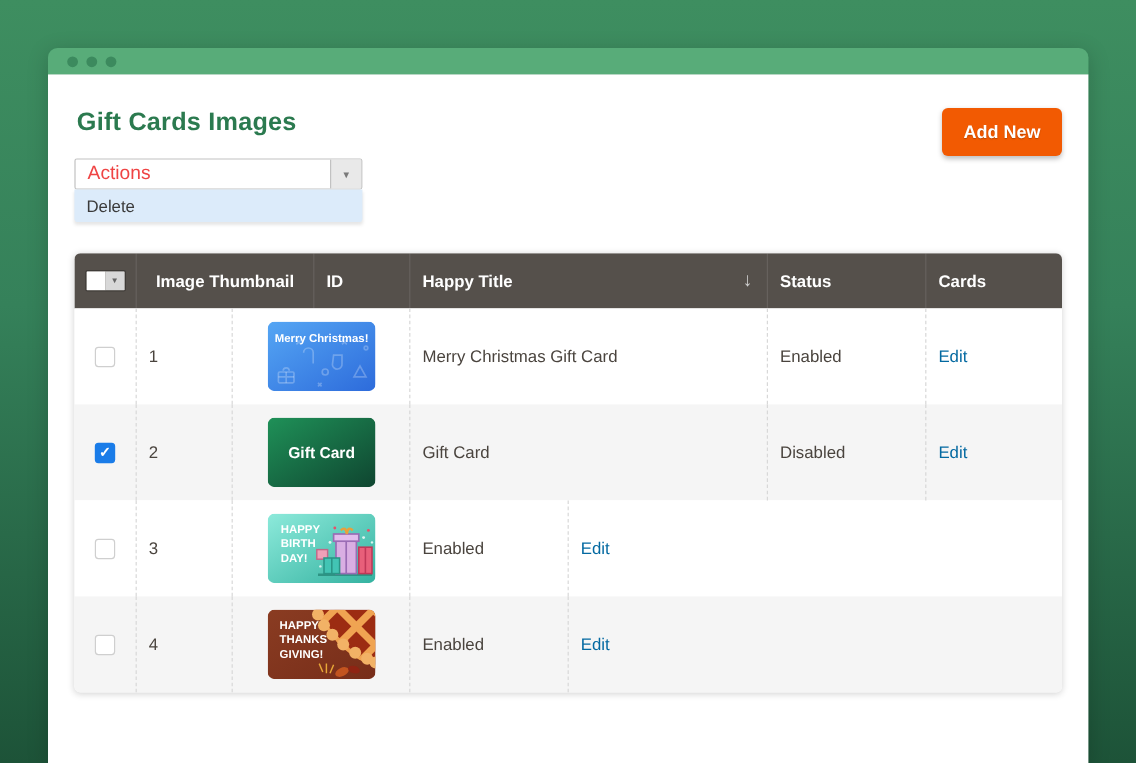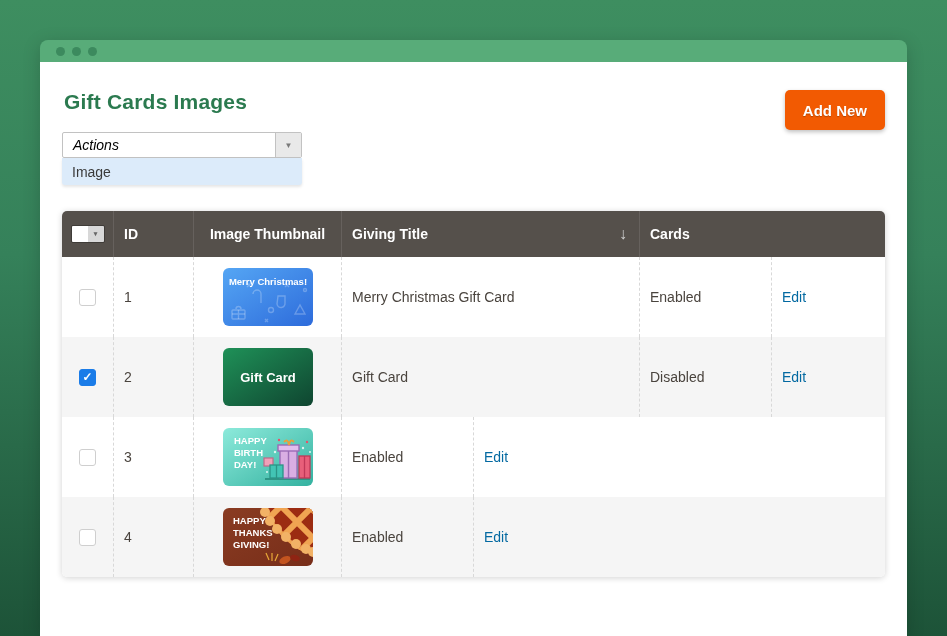--- a/index.html
+++ b/index.html
@@ -18,21 +18,21 @@
 
   .page-header { display: flex; justify-content: space-between; align-items: flex-start; padding-top: 28px; height: 70px; }
   .page-title { font-size: 21px; font-weight: bold; color: #2b7a4f; margin: 0 0 0 2px; letter-spacing: 0.2px; }
   .add-new { background: #f25a02; color: #fff; font-weight: bold; font-size: 15px;
     font-family: "Liberation Sans", sans-serif; border: none; border-radius: 5px;
     padding: 0 18px; height: 40px; box-shadow: 0 2px 4px rgba(0,0,0,0.25); cursor: pointer;
     text-shadow: 0 1px 1px rgba(0,0,0,0.25); margin-left: 40px; }
 
   .select-box { display: flex; width: 240px; height: 26px; border: 1px solid #c2c2c2;
     border-radius: 2px; background: #fff; align-items: stretch; cursor: pointer; }
-  .select-value { flex: 1; display: flex; align-items: center; padding-left: 10px; font-size: 14px; color: #000000; font-style: italic; }
+  .select-value { flex: 1; display: flex; align-items: center; padding-left: 10px; font-size: 16px; color: #ef4444; }
   .select-arrow-btn { width: 26px; background: #e9e9e9; border-left: 1px solid #c2c2c2;
     display: flex; align-items: center; justify-content: center; color: #7a7a7a; font-size: 8px; }
   .option-delete { width: 240px; height: 27px; background: #dcebfa; display: flex; align-items: center;
     padding-left: 10px; font-size: 14px; color: #3a3a3a; border-radius: 0 0 3px 3px;
     box-shadow: 0 2px 3px rgba(0,0,0,0.10); cursor: pointer; }
 
   .grid { margin-top: 26px; border-radius: 5px; overflow: hidden; box-shadow: 0 1px 6px rgba(0,0,0,0.18); }
   .grid-header { display: flex; background: #55504b; color: #fff; height: 46px; font-size: 14px; font-weight: bold; }
   .grid-header .cell { display: flex; align-items: center; padding-left: 10px;
     border-right: 1px solid rgba(255,255,255,0.10); }
@@ -80,38 +80,39 @@
     <div class="page-header">
       <h1 class="page-title">Gift Cards Images</h1>
       <button class="add-new">Add New</button>
     </div>
 
     <div>
       <div class="select-box">
         <span class="select-value">Actions</span>
         <span class="select-arrow-btn">▼</span>
       </div>
-      <div class="option-delete">Image</div>
+      <div class="option-delete">Delete</div>
     </div>
 
     <div class="grid">
 
       <div class="grid-header">
         <div class="cell col-check">
           <div class="select-all">
             <span class="sa-box"></span>
             <span class="sa-arrow">▾</span>
           </div>
         </div>
+        <div class="cell col-thumb">Image Thumbnail</div>
         <div class="cell col-id">ID</div>
-        <div class="cell col-thumb">Image Thumbnail</div>
         <div class="cell col-title">
-          <span>Giving Title</span>
+          <span>Happy Title</span>
           <span class="sort-arrow">↓</span>
         </div>
+        <div class="cell col-status">Status</div>
         <div class="cell col-action">Cards</div>
       </div>
 
       <div class="tr">
         <div class="cell col-check">
             <span class="checkbox"></span>
           </div>
         <div class="cell col-id">1</div>
         <div class="cell col-thumb">
           <span class="thumb">

